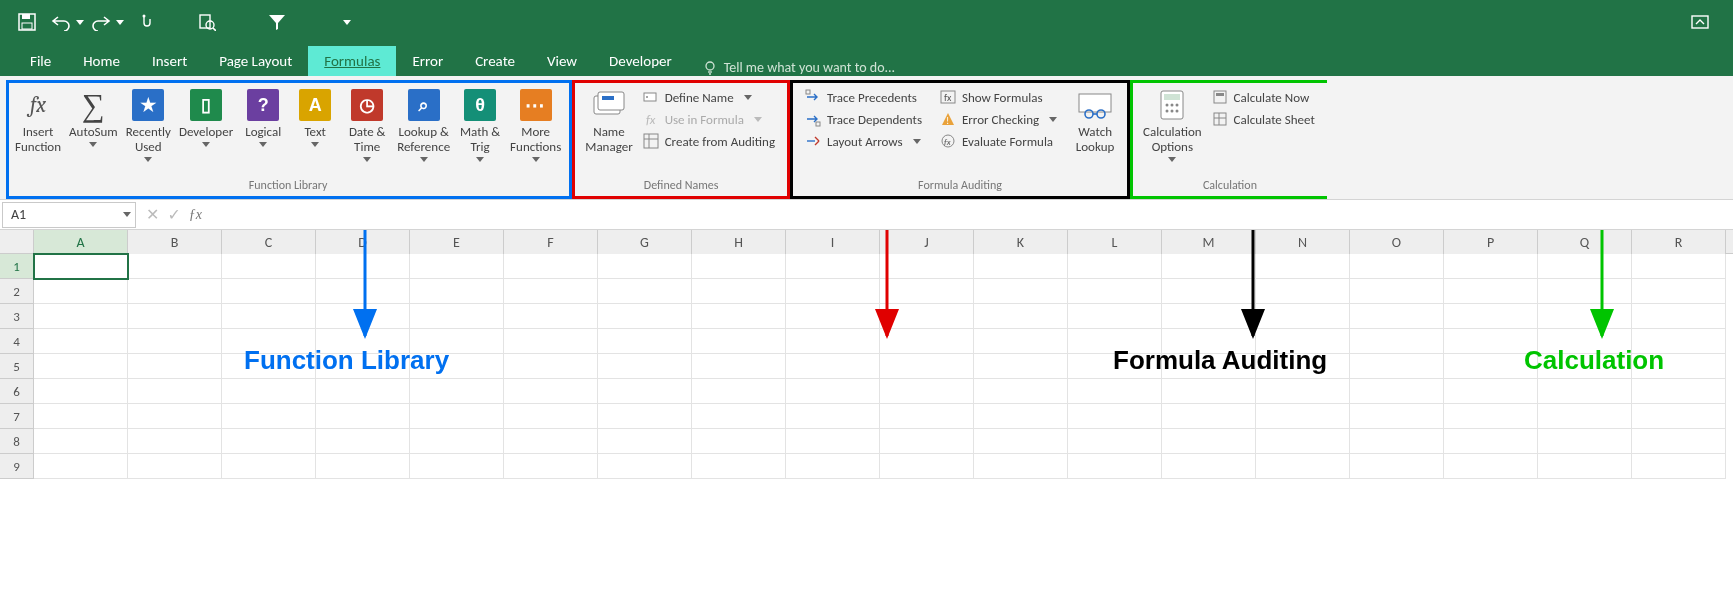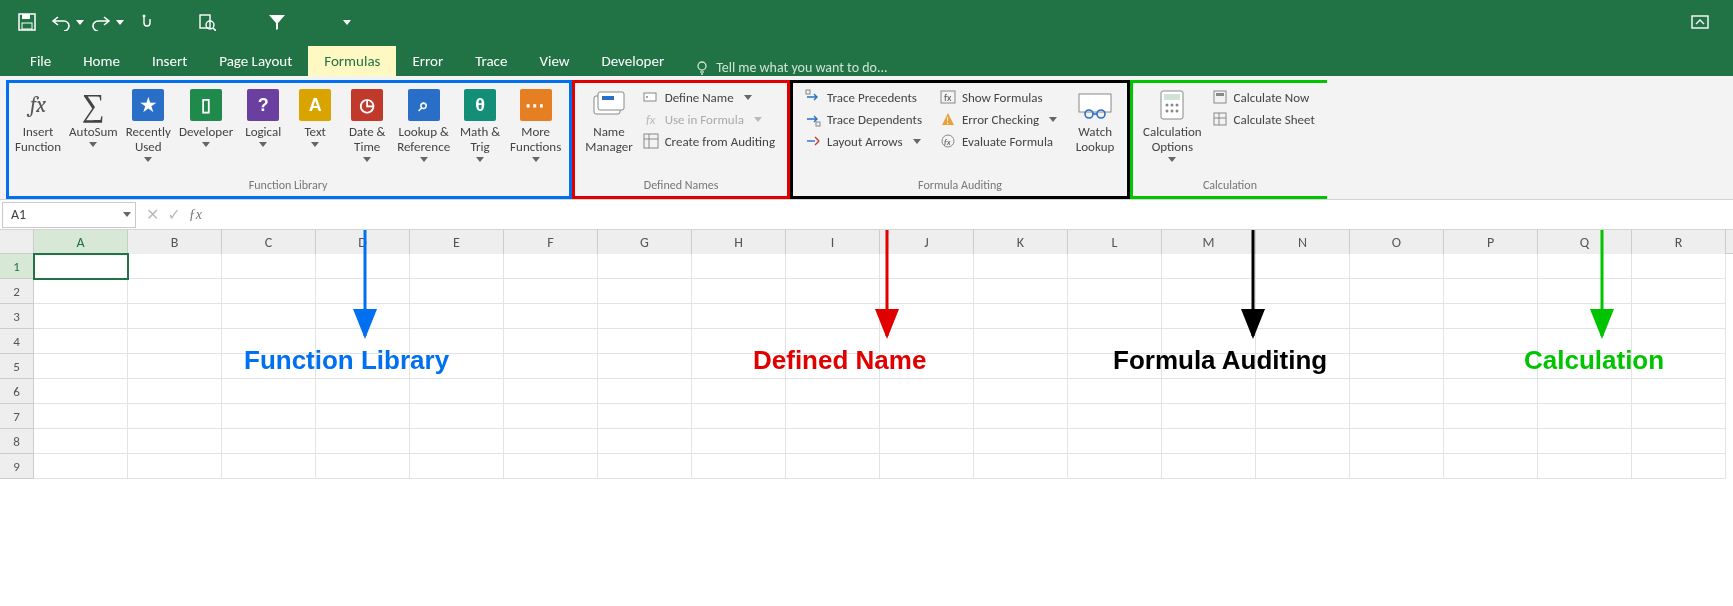--- a/index.html
+++ b/index.html
@@ -39,22 +39,23 @@
     padding-left: 14px;
     color: #fff;
     font-size: 15px;
   }
   .tab {
     padding: 6px 16px;
     cursor: pointer;
     height: 30px;
   }
   .tab.active {
-    background: #fef9c3;
+    background: #5eead4;
     color: #217346;
+    text-decoration: underline;
   }
   .tell-me {
     display: flex;
     align-items: center;
     margin-left: 14px;
     color: #cfe3d5;
     font-size: 14px;
   }
   .tell-me svg { margin-right: 6px; }
   
@@ -292,21 +293,21 @@
   </div>
 </div>
 
 <div class="tab-strip">
   <div class="tab">File</div>
   <div class="tab">Home</div>
   <div class="tab">Insert</div>
   <div class="tab">Page Layout</div>
   <div class="tab active">Formulas</div>
   <div class="tab">Error</div>
-  <div class="tab">Trace</div>
+  <div class="tab">Create</div>
   <div class="tab">View</div>
   <div class="tab">Developer</div>
   <div class="tell-me">
     <svg width="16" height="16">
       <circle cx="8" cy="6" r="4" fill="none" stroke="#cfe3d5" stroke-width="1.3"></circle>
       <line x1="6" y1="12" x2="10" y2="12" stroke="#cfe3d5" stroke-width="1.3"></line>
       <line x1="7" y1="14" x2="9" y2="14" stroke="#cfe3d5" stroke-width="1.3"></line>
     </svg>
     <span>Tell me what you want to do...</span>
   </div>
@@ -806,16 +807,15 @@
         <path d="M0,0 L10,4 L0,8 Z" fill="#00c400"></path>
         </marker>
     </defs>
     <line x1="365" y1="0" x2="365" y2="106" stroke="#0070f0" stroke-width="3" marker-end="url(#ah-blue)"></line>
     <line x1="887" y1="0" x2="887" y2="106" stroke="#e00000" stroke-width="3" marker-end="url(#ah-red)"></line>
     <line x1="1253" y1="0" x2="1253" y2="106" stroke="#000" stroke-width="3" marker-end="url(#ah-black)"></line>
     <line x1="1602" y1="0" x2="1602" y2="106" stroke="#00c400" stroke-width="3" marker-end="url(#ah-green)"></line>
   </svg>
 
   <div class="big-label" style="left:244px;top:115px;color:#0070f0">Function Library</div>
-  <div class="big-label" style="left:753px;top:115px;color:#e00000">Defined Name</div>
   <div class="big-label" style="left:1113px;top:115px;color:#000">Formula Auditing</div>
   <div class="big-label" style="left:1524px;top:115px;color:#00c400">Calculation</div>
 </div>
 
 </body></html>

